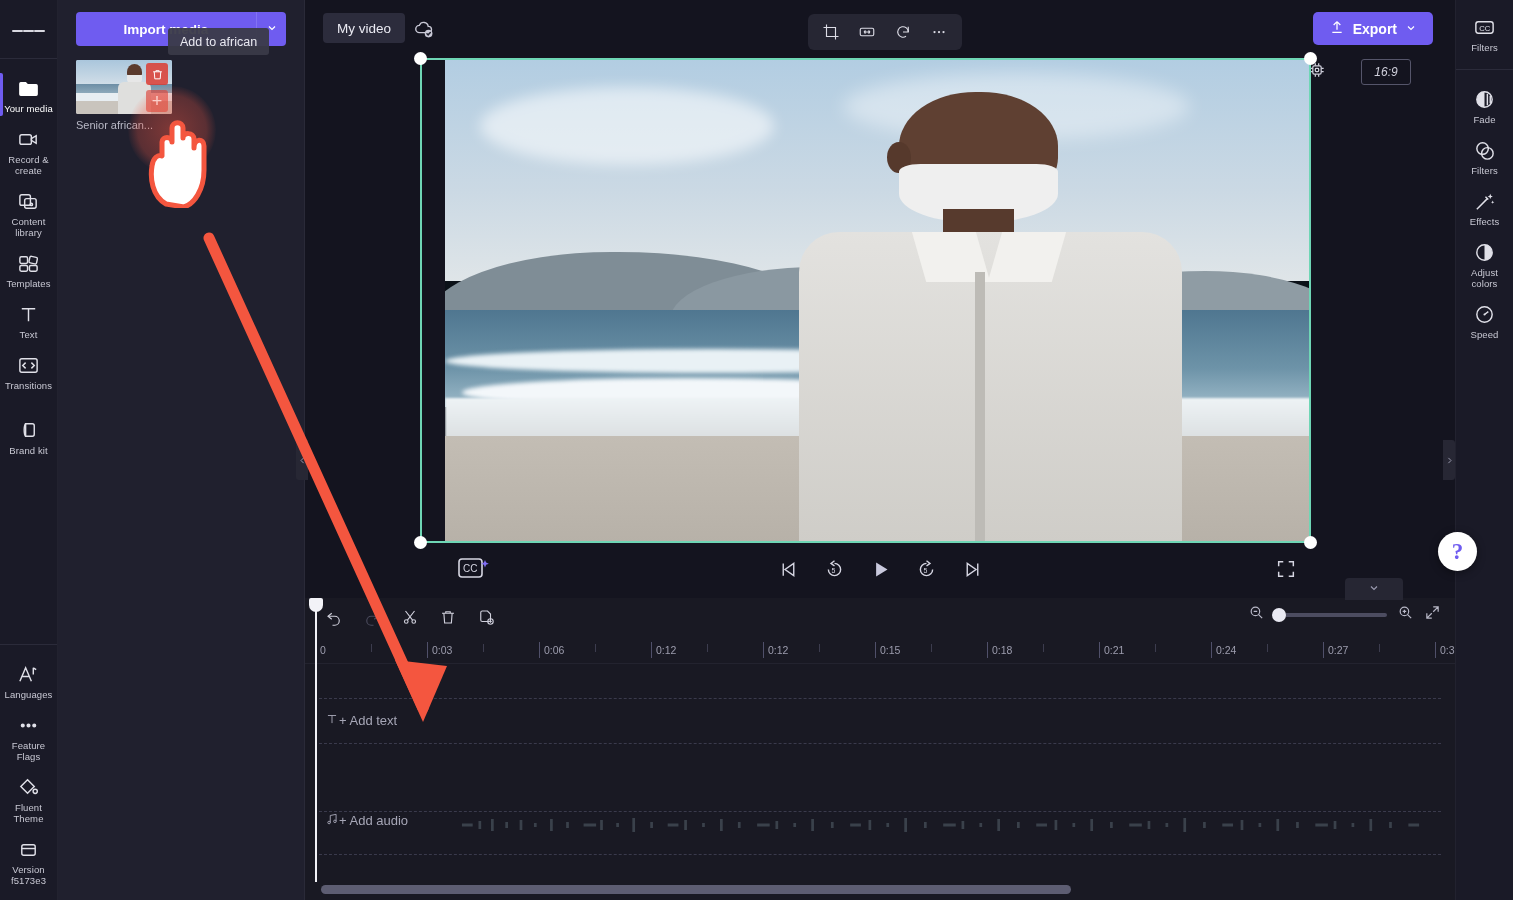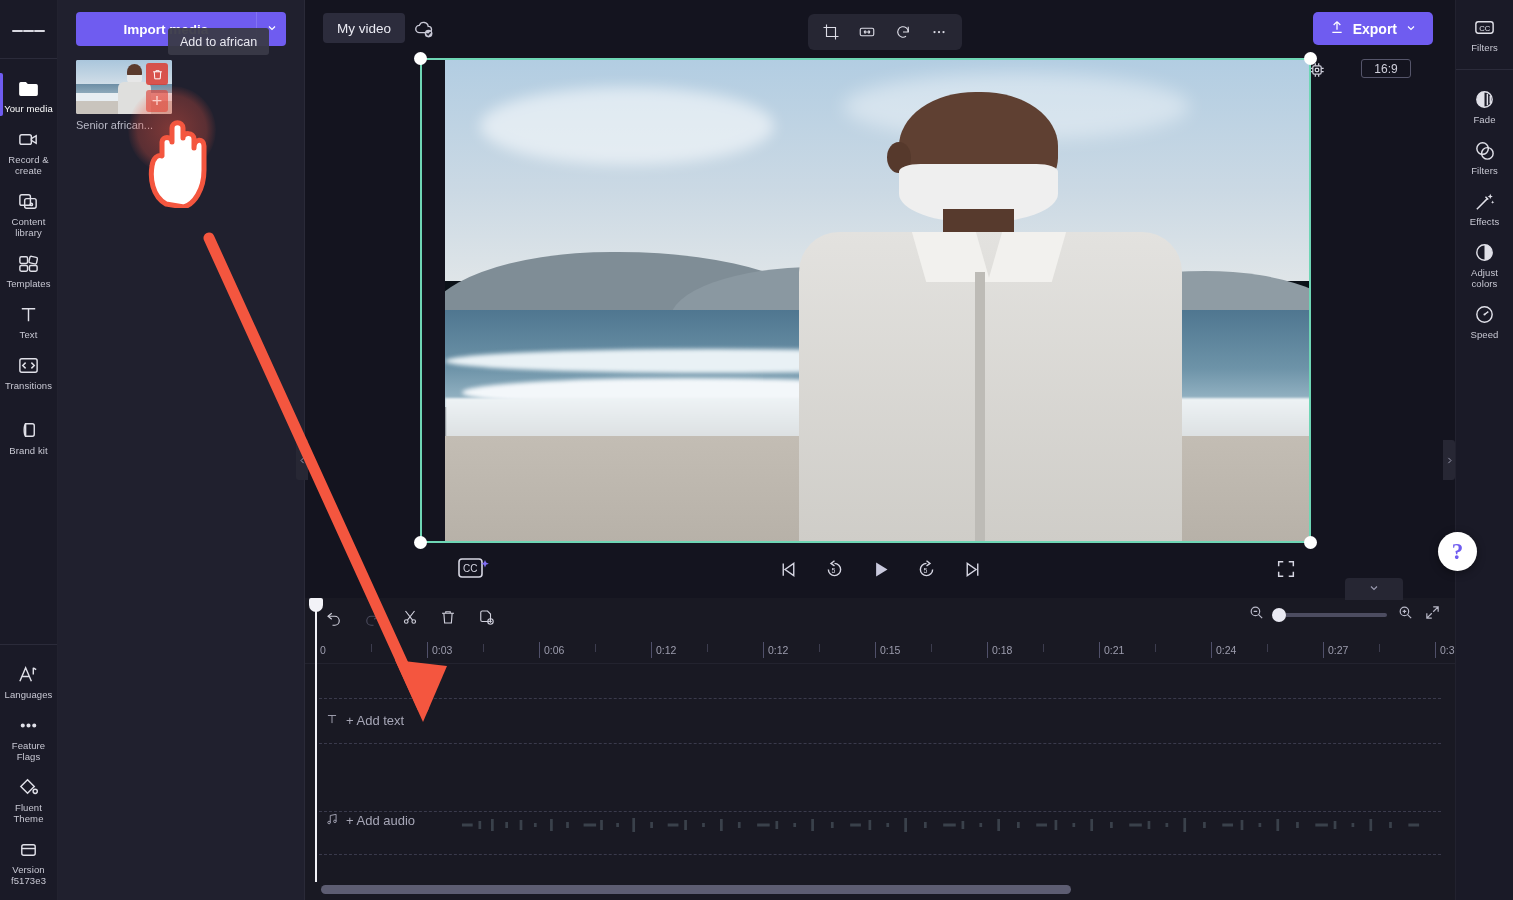--- a/index.html
+++ b/index.html
@@ -119,23 +119,23 @@
     background:#262633; border-radius:6px; display:flex; align-items:center; gap:6px;
   }
   .tool-btn { width:30px; height:28px; display:flex; align-items:center; justify-content:center; border-radius:4px; cursor:pointer;}
   .tool-btn svg { stroke:#dcdce6; fill:none; stroke-width:1.5; width:18px; height:18px;}
   .export-btn {
     position:absolute; right:22px; top:12px; height:33px; padding:0 16px;
     background:#6f5cf0; border-radius:5px; display:flex; align-items:center; gap:8px;
     color:#fff; font-size:14px; font-weight:700; cursor:pointer;
   }
   .ratio-badge {
-    position:absolute; right:44px; top:59px; width:50px; height:19px;
+    position:absolute; right:44px; top:59px; width:50px; height:26px;
     border:1px solid #55556a; border-radius:3px; display:flex; align-items:center; justify-content:center;
-    font-size:12px; color:#cfcfdb; cursor:pointer;
+    font-size:12px; color:#cfcfdb; cursor:pointer;font-style:italic;
   }
   .chip-btn { position:absolute; right:128px; top:60px; width:20px; height:20px; cursor:pointer;}
 
   .video-wrap { position:absolute; left:115px; top:58px; width:891px; height:485px; }
   .video-frame {
     position:absolute; left:25px; top:0; width:866px; height:485px; overflow:hidden; background:#0b1118;
   }
   .sel-border { position:absolute; left:0; top:0; width:891px; height:485px; pointer-events:none; }
   .sel-border .ln-t { position:absolute; left:0; top:0; width:891px; height:2px; background:#6fd6b5; }
   .sel-border .ln-b { position:absolute; left:0; bottom:0; width:891px; height:2px; background:#6fd6b5; }
@@ -208,21 +208,21 @@
   .zslider { position:relative; width:112px; height:4px; background:#4c4c60; border-radius:2px;}
   .zthumb { position:absolute; left:-3px; top:-5px; width:14px; height:14px; border-radius:50%; background:#e9e9f2; cursor:pointer;}
   .ruler { position:relative; height:28px; border-bottom:1px solid #23232f; }
   .tick { position:absolute; top:6px; width:1px; height:16px; background:#50506a; }
   .tick.minor { top:8px; height:8px; background:#3c3c4e;}
   .tick-lbl { position:absolute; top:8px; font-size:10.5px; color:#9d9dae; }
   .playhead { position:absolute; top:0; bottom:0; width:2px; background:#f2f2f7; z-index:5;}
   .playhead-knob { position:absolute; left:-6px; top:0; width:14px; height:14px; background:#f2f2f7; border-radius:2px 2px 7px 7px;}
   .track { position:absolute; left:0; right:0; }
   .track-dash { position:absolute; left:14px; right:14px; height:1px; border-top:1px dashed #3a3a4c;}
-  .add-row { position:absolute; left:20px; display:flex; align-items:center; gap:7px; font-size:13px; color:#a6a6b6; cursor:pointer;}
+  .add-row { position:absolute; left:20px; display:flex; align-items:center; font-size:13px; color:#a6a6b6; cursor:pointer;}
   .waveform { position:absolute; left:148px; right:18px; top:6px; height:16px; opacity:.5;}
   .hscroll-track { position:absolute; left:8px; right:8px; bottom:6px; height:9px; }
   .hscroll-thumb { position:absolute; left:8px; width:750px; height:9px; background:#5d5d72; border-radius:5px; cursor:pointer;}
 </style>
 </head>
 <body>
 
 <div id="app">
 
   <div class="rail">

